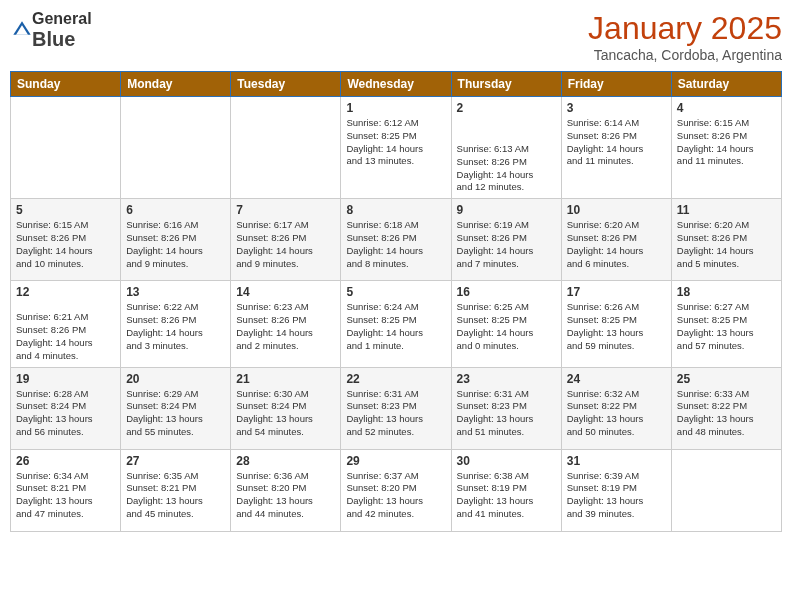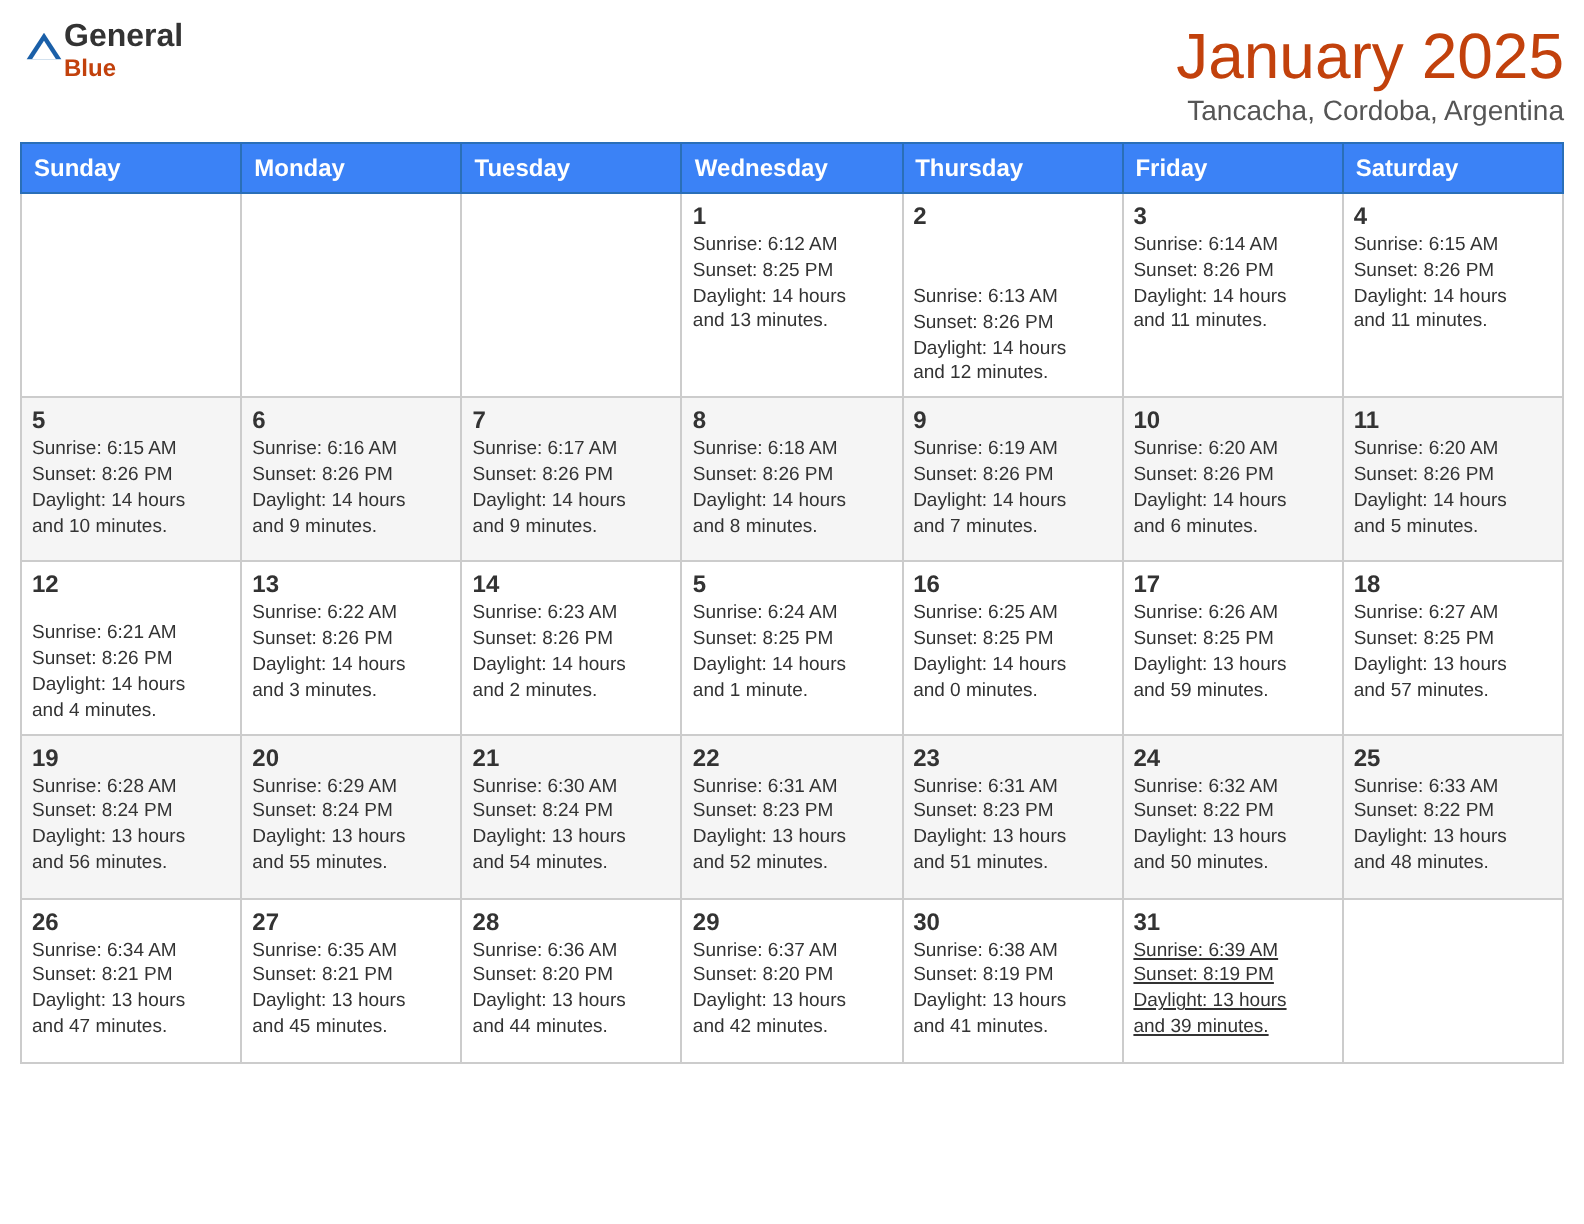--- a/index.html
+++ b/index.html
@@ -30,23 +30,23 @@
       display: flex;
       flex-direction: column;
       line-height: 1.1;
     }
     .logo-general {
       font-size: 16px;
       font-weight: bold;
       color: #333;
     }
     .logo-blue {
-      font-size: 12px;
+      font-size: 20px;
       font-weight: bold;
-      color: #c2410c;
+      color: #404040;
     }
     .logo-icon {
       width: 20px;
       height: 20px;
       margin-left: 2px;
     }
     .title-area {
       text-align: right;
     }
     .month-title {
@@ -57,21 +57,21 @@
     .subtitle {
       font-size: 14px;
       color: #555;
     }
     .calendar {
       width: 100%;
       border-collapse: collapse;
       border: 1px solid #ccc;
     }
     .calendar th {
-      background-color: #3b82f6;
+      background-color: #a16207;
       color: #fff;
       font-size: 12px;
       font-weight: bold;
       padding: 5px 6px;
       text-align: left;
       border: 1px solid #2a6fb8;
     }
     .calendar td {
       vertical-align: top;
       border: 1px solid #ccc;
@@ -349,21 +349,21 @@
           </td>
           <td>
             <div class="day-number">30</div>
             <div class="day-info" style="white-space: pre-line;">Sunrise: 6:38 AM
 Sunset: 8:19 PM
 Daylight: 13 hours
 and 41 minutes.</div>
           </td>
           <td>
             <div class="day-number">31</div>
-            <div class="day-info" style="white-space: pre-line; text-decoration: underline;">Sunrise: 6:39 AM
+            <div class="day-info" style="white-space: pre-line;">Sunrise: 6:39 AM
 Sunset: 8:19 PM
 Daylight: 13 hours
 and 39 minutes.</div>
           </td>
           <td class="empty-cell"></td>
         </tr>
       </tbody>
   </table>
 </div>
 

